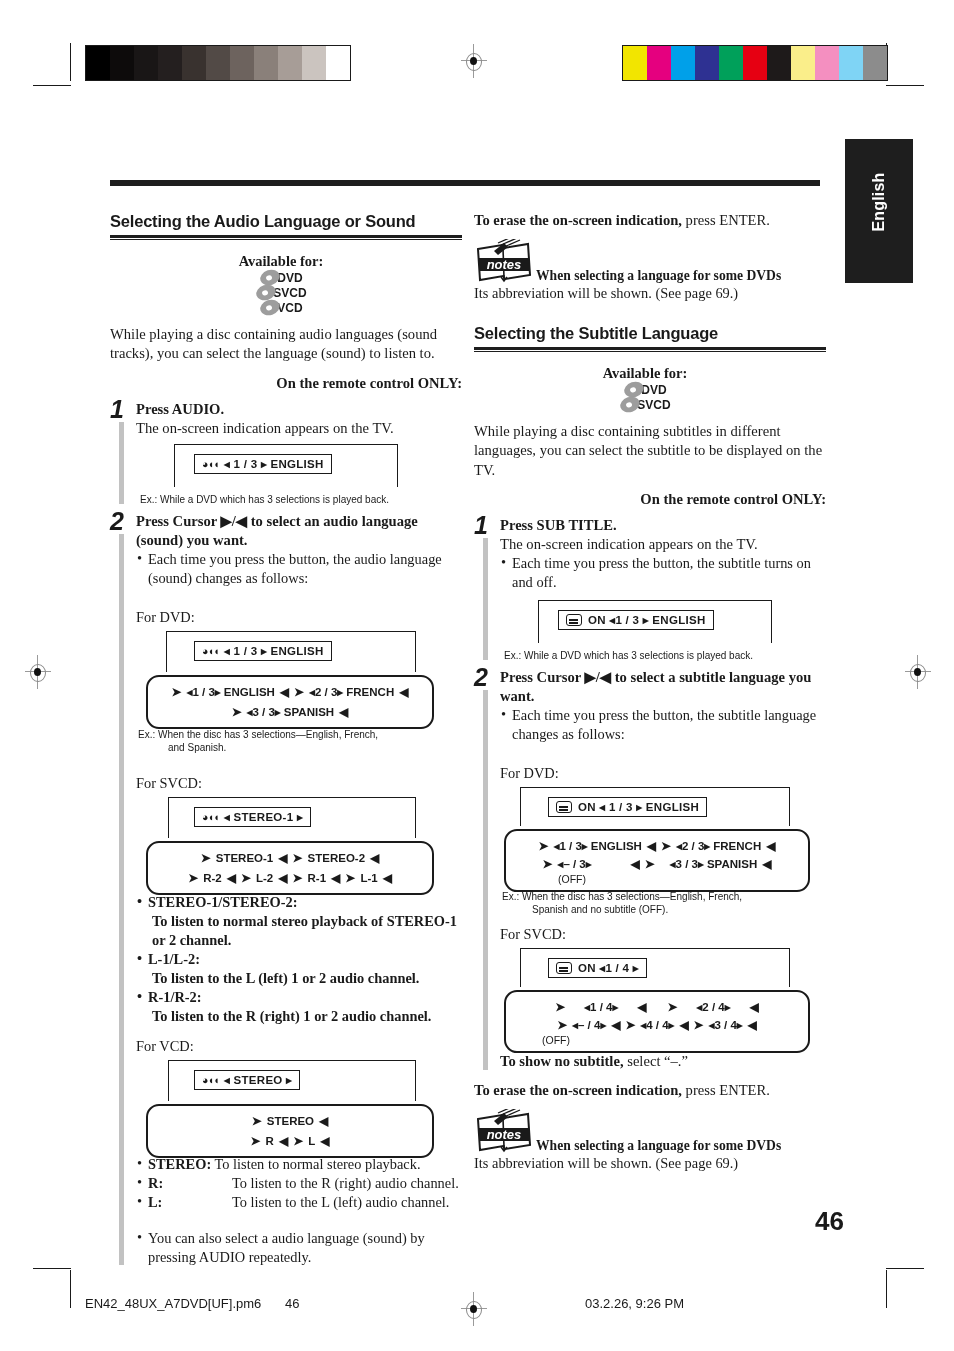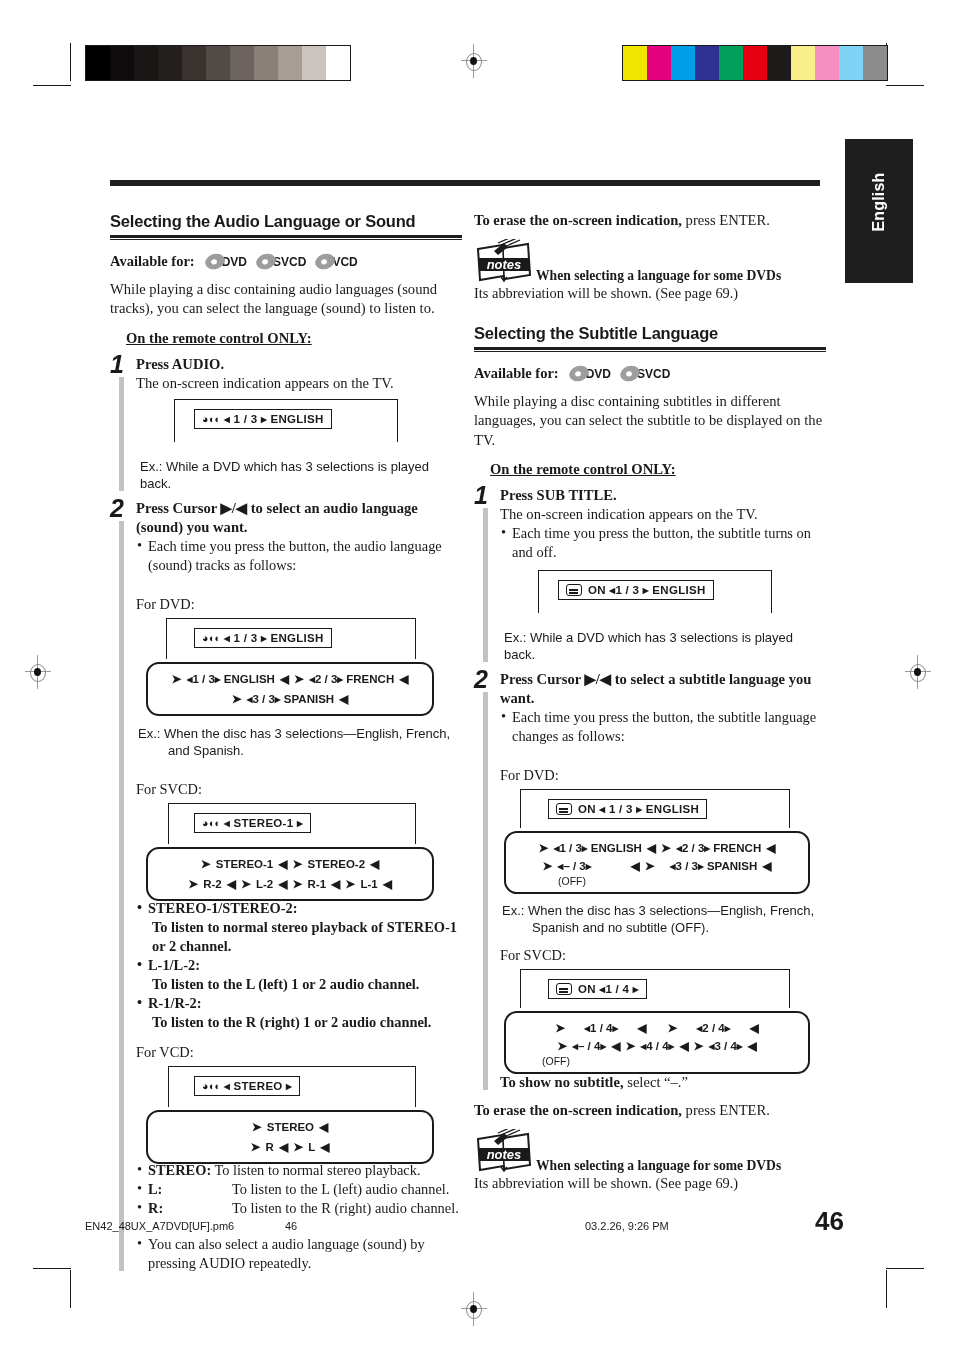--- a/index.html
+++ b/index.html
@@ -29,46 +29,46 @@
   #rule-top{position:absolute;left:110px;top:180px;width:710px;height:6px;background:#1e1e1e;}
   .col{position:absolute;top:212px;width:352px;}
   #col-left{left:110px;}
   #col-right{left:474px;}
 
   h2.sec{font-family:"Liberation Sans",sans-serif;font-weight:bold;font-size:16.5px;
      margin:0;padding:0 0 4px 0;letter-spacing:-.2px;color:#1a1a1a;}
   .sec-rule{height:3px;background:#1e1e1e;margin-bottom:1px;}
   .sec-rule2{height:1px;background:#1e1e1e;margin-bottom:13px;}
 
-  .avail{display:flex;align-items:center;gap:0;margin:0 0 10px 0;font-size:14.5px;font-weight:bold;}
+  .avail{display:flex;align-items:center;gap:0;margin:0 0 10px 0;font-size:14.5px;font-weight:bold;flex-direction:column;}
   .avail .lbl{margin-right:10px;}
   .disc{display:inline-flex;align-items:center;margin-right:9px;}
   .disc .platter{width:20px;height:15px;border-radius:50%;background:#9d9d9d;position:relative;
      transform:rotate(-18deg);margin-right:1px;}
   .disc .platter::after{content:"";position:absolute;left:6px;top:4.5px;width:6px;height:5px;
      background:#fff;border-radius:50%;}
   .disc .nm{font-family:Liberation Sans, sans-serif;font-weight:bold;font-size:12px;
      margin-left:-4px;align-self:flex-end;}
 
   p.body{margin:0 0 11px 0;font-size:14.6px;line-height:1.33;}
-  .under-head{font-weight:bold;font-size:14.6px;text-decoration:underline;margin:0 0 8px 16px;}
+  .under-head{font-weight:bold;font-size:14.6px;margin:0 0 8px 16px;text-align:right;}
 
   
   .step{position:relative;padding-left:26px;margin-bottom:4px;}
   .step .num{position:absolute;left:0;top:-3px;font-family:"Liberation Sans",sans-serif;
      font-weight:bold;font-style:italic;font-size:25px;line-height:1;}
   .step .bar{position:absolute;left:9px;top:22px;bottom:2px;width:5px;background:#c2c2c2;}
   .step .t-bold{font-weight:bold;font-size:14.6px;line-height:1.3;margin:0;}
   .step .t{font-size:14.6px;line-height:1.32;margin:0;}
   ul.bul{margin:0;padding:0;list-style:none;}
   ul.bul li{font-size:14.4px;line-height:1.32;padding-left:12px;position:relative;}
   ul.bul li::before{content:"\2022";position:absolute;left:1px;top:-1px;}
 
   .forlbl{font-weight:normal;font-size:14.4px;margin:21px 0 3px 0;}
-  .ex{font-family:"Liberation Sans",sans-serif;font-size:13px;line-height:1.3;margin:18px 0 6px 0;}
+  .ex{font-family:"Liberation Sans",sans-serif;font-size:10px;line-height:1.3;margin:7px 0 6px 0;}
   .ex .ind{padding-left:30px;display:block;}
 
   
   .osd{position:relative;margin:2px 0 2px 0;}
   .osd .hook{position:absolute;border:1.6px solid #1a1a1a;border-bottom:none;}
   .osd-chip{display:inline-flex;align-items:center;border:1.8px solid #1a1a1a;
      padding:2px 7px;background:#fff;font-family:"Liberation Sans",sans-serif;
      font-weight:bold;font-size:11.5px;letter-spacing:.3px;white-space:nowrap;}
   .chip-ico{display:inline-block;margin-right:5px;font-size:11px;letter-spacing:-1px;}
   .sub-ico{display:inline-block;width:14px;height:10px;border:1.6px solid #1a1a1a;
@@ -86,21 +86,21 @@
   .notes .glyph{position:absolute;left:0;top:0;width:60px;height:46px;}
   .notes .nhead{padding-left:62px;font-weight:bold;font-size:13.6px;padding-top:29px;}
   .notes .nbody{font-size:14.4px;margin-top:1px;}
 
   .strong-lead{font-size:14.6px;margin:8px 0 0 0;}
   .strong-lead b{font-weight:bold;}
 
   
   #pageno{position:absolute;right:110px;top:1206px;font-family:"Liberation Sans",sans-serif;
      font-weight:bold;font-size:26px;color:#1a1a1a;}
-  .foot{position:absolute;top:1220px;font-family:"Liberation Sans",sans-serif;font-size:11px;color:#1a1a1a;}
+  .foot{position:absolute;top:1296px;font-family:"Liberation Sans",sans-serif;font-size:13px;color:#1a1a1a;}
   #foot-file{left:85px;}
   #foot-pg{left:285px;}
   #foot-date{left:585px;}
 </style>
 </head>
 <body>
 
 <div class="trim-v" style="left:70px;top:43px;height:38px;"></div>
 <div class="trim-v" style="left:886px;top:43px;height:38px;"></div>
 <div class="trim-h" style="left:33px;top:85px;width:38px;"></div>
@@ -208,21 +208,21 @@
     </div>
     <p class="ex" style="margin-left:4px;">Ex.: While a DVD which has 3 selections is played back.</p>
   </div>
 
   <div class="step">
     <div class="num">2</div>
     <div class="bar"></div>
     <p class="t-bold">Press Cursor ▶/◀ to select an audio language</p>
     <p class="t-bold">(sound) you want.</p>
     <ul class="bul">
-      <li>Each time you press the button, the audio language (sound) tracks as follows:</li>
+      <li>Each time you press the button, the audio language (sound) changes as follows:</li>
     </ul>
 
     <p class="forlbl">For DVD:</p>
     <div class="osd" style="height:92px;">
       <div class="hook" style="left:30px;top:2px;width:248px;height:40px;"></div>
       <div class="osd-chip" style="position:absolute;left:58px;top:12px;">
         <span class="chip-ico">◕◖◖</span>
         <span>◂ 1 / 3 ▸ ENGLISH</span>
       </div>
       <div class="cycle" style="position:absolute;left:10px;top:46px;width:268px;">
@@ -304,22 +304,22 @@
           <span class="ar">◀</span>
           <span class="ar">➤</span>
           <span>L</span>
           <span class="ar">◀</span>
         </div>
       </div>
     </div>
 
     <ul class="bul" style="margin-top:5px;">
       <li><b>STEREO:</b> <span>To listen to normal stereo playback.</span></li>
+      <li><b style="display:inline-block;width:84px;">R:</b><span>To listen to the R (right) audio channel.</span></li>
       <li><b style="display:inline-block;width:84px;">L:</b><span>To listen to the L (left) audio channel.</span></li>
-      <li><b style="display:inline-block;width:84px;">R:</b><span>To listen to the R (right) audio channel.</span></li>
     </ul>
 
     <ul class="bul" style="margin-top:17px;">
       <li>You can also select a audio language (sound) by pressing AUDIO repeatedly.</li>
     </ul>
   </div>
 </div>
 
 <div class="col" id="col-right">
 

